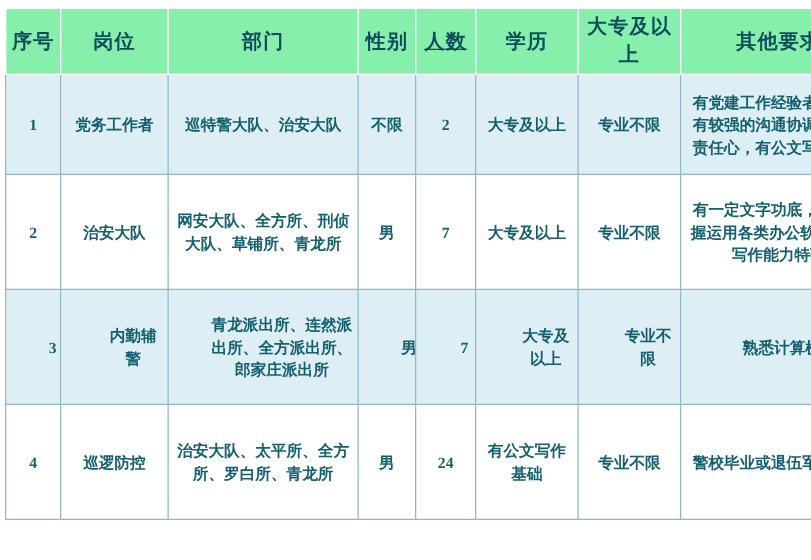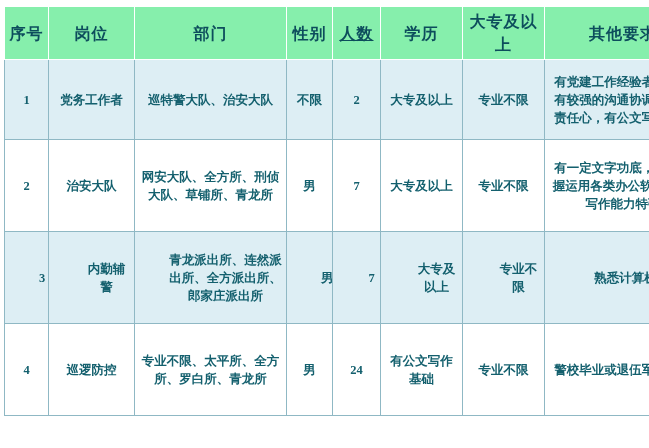--- a/index.html
+++ b/index.html
@@ -120,21 +120,21 @@
         <td class="col-dept">青龙派出所、连然派出所、全方派出所、郎家庄派出所</td>
         <td class="col-gender">男</td>
         <td class="col-count">7</td>
         <td class="col-edu">大专及以上</td>
         <td class="col-major">专业不限</td>
         <td class="col-other">熟悉计算机操作</td>
       </tr>
       <tr class="row-even r4">
         <td class="col-seq">4</td>
         <td class="col-post">巡逻防控</td>
-        <td class="col-dept">专业不限、太平所、全方所、罗白所、青龙所</td>
+        <td class="col-dept">治安大队、太平所、全方所、罗白所、青龙所</td>
         <td class="col-gender">男</td>
         <td class="col-count">24</td>
         <td class="col-edu">有公文写作基础</td>
         <td class="col-major">专业不限</td>
         <td class="col-other">警校毕业或退伍军人优先</td>
       </tr>
     </tbody>
   </table>
 </div>
 

